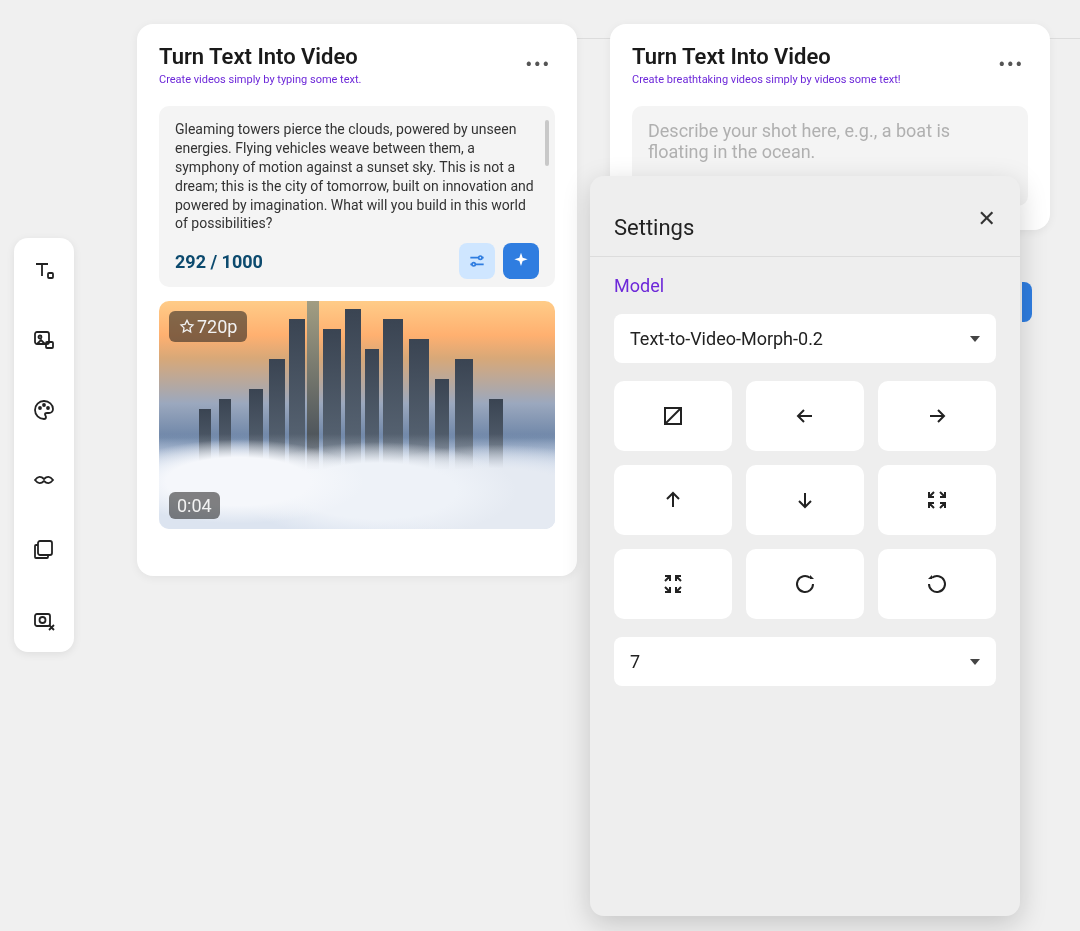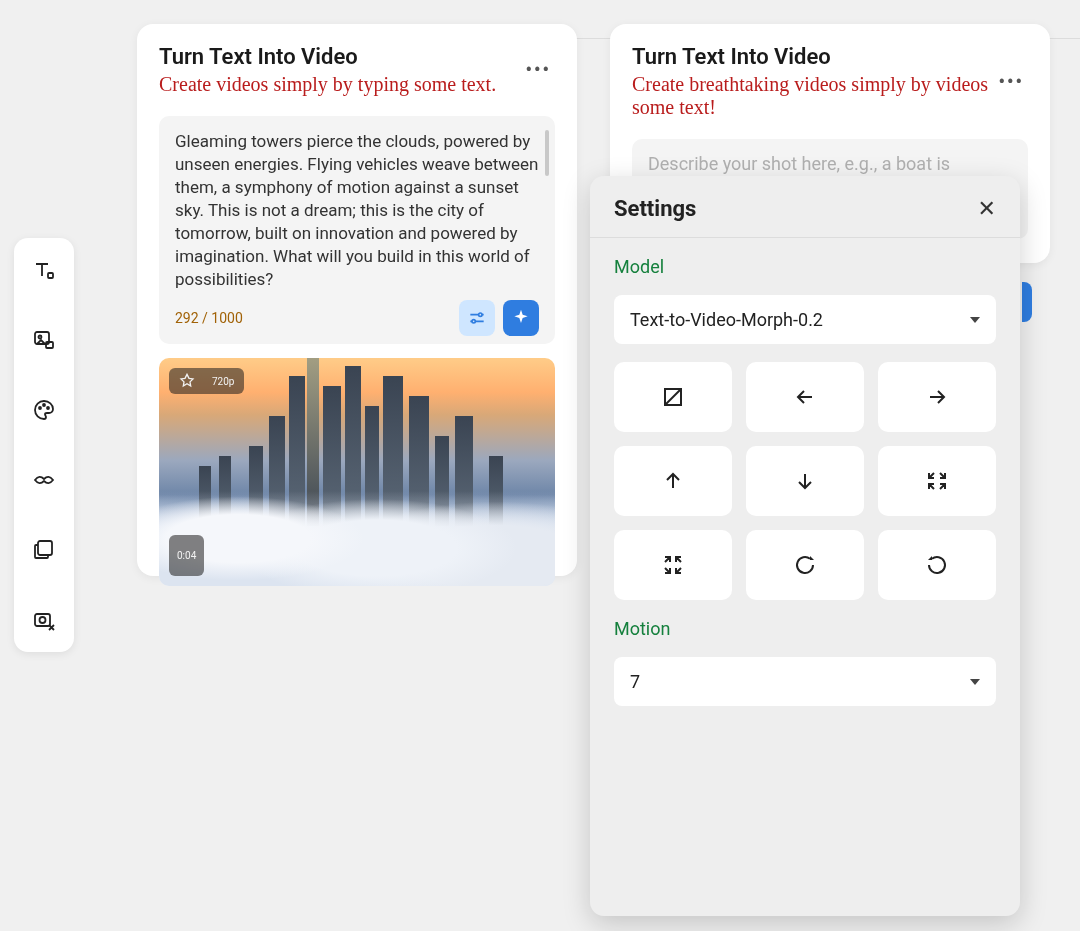--- a/index.html
+++ b/index.html
@@ -48,61 +48,61 @@
   }
   .card.left { left: 137px; top: 24px; width: 440px; height: 552px; }
   .card.right { left: 610px; top: 24px; width: 440px; }
 
   .card-header {
     display: flex;
     justify-content: space-between;
     align-items: center;
   }
   .card-title { font-size: 22px; font-weight: 600; color: #1a1a1a; }
-  .card-sub { font-size: 20px; color: #b91c1c; margin-top: 4px; font-family: Liberation Serif, serif; }
+  .card-sub { font-size: 11px; color: #6d28d9; margin-top: 4px; }
   .more-btn {
     font-size: 18px;
     color: #555;
     letter-spacing: 2px;
     cursor: pointer;
     padding: 2px 4px;
     font-weight: bold;
     line-height: 10px;
   }
 
   .prompt-box {
     margin-top: 20px;
     background: #f4f4f4;
     border-radius: 10px;
     padding: 14px 16px 8px 16px;
     position: relative;
   }
   .prompt-text {
-    font-size: 17px;
+    font-size: 14px;
     color: #333;
     line-height: 1.35;
     max-height: 160px;
     overflow: hidden;
   }
   .prompt-scrollbar {
     position: absolute;
     right: 6px;
     top: 14px;
     width: 4px;
     height: 46px;
     background: #c8c8c8;
     border-radius: 2px;
   }
   .prompt-footer {
     display: flex;
     justify-content: space-between;
     align-items: center;
     margin-top: 10px;
   }
-  .char-count { font-size: 14px; color: #a16207; }
+  .char-count { font-size: 18px; color: #0c4a6e; font-weight: bold; }
   .prompt-actions { display: flex; gap: 8px; }
   .action-btn {
     width: 36px;
     height: 36px;
     border-radius: 8px;
     display: flex;
     align-items: center;
     justify-content: center;
     cursor: pointer;
   }
@@ -130,29 +130,29 @@
     height: 95px;
     background: radial-gradient(ellipse 180px 60px at 20% 50%, #f5f7fb 40%, transparent 70%),
                 radial-gradient(ellipse 200px 70px at 55% 60%, #eef2f8 40%, transparent 70%),
                 radial-gradient(ellipse 220px 80px at 85% 70%, #e5eaf2 40%, transparent 70%),
                 linear-gradient(to bottom, transparent, #dce4f0 60%);
   }
   .badge {
     position: absolute;
     background: rgba(30,30,30,0.55);
     color: #f2f2f2;
-    font-size: 10px;
+    font-size: 18px;
     border-radius: 6px;
     padding: 5px 10px;
     display: flex;
     align-items: center;
-    gap: 17px;
+    gap: 2px;
   }
   .badge.top { top: 10px; left: 10px; }
-  .badge.bottom { bottom: 10px; left: 10px; padding: 15px 8px; }
+  .badge.bottom { bottom: 10px; left: 10px; padding: 3px 8px; }
   .badge svg { width: 16px; height: 16px; stroke: #f2f2f2; fill: none; stroke-width: 2; }
 
   .placeholder-text {
     font-size: 18px;
     color: #b0b0b0;
   }
 
   
   .settings-pop {
     position: absolute;
@@ -166,24 +166,24 @@
     display: flex;
     flex-direction: column;
   }
   .settings-header {
     display: flex;
     justify-content: space-between;
     align-items: center;
     padding: 20px 24px 16px 24px;
     border-bottom: 1px solid #dcdcdc;
   }
-  .settings-title { font-size: 22px; font-weight: 700; color: #222; }
+  .settings-title { font-size: 22px; font-weight: 400; color: #222; margin-top: 19px; }
   .close-btn { font-size: 22px; color: #333; cursor: pointer; }
   .settings-body { padding: 18px 24px 24px 24px; display:flex; flex-direction:column; gap: 18px; }
-  .section-label { font-size: 18px; color: #15803d; }
+  .section-label { font-size: 18px; color: #6d28d9; }
   .dropdown {
     background: #fff;
     border-radius: 8px;
     padding: 14px 16px;
     display: flex;
     justify-content: space-between;
     align-items: center;
     cursor: pointer;
     font-size: 18px;
     color: #222;
@@ -412,19 +412,18 @@
       </div>
       <div class="camera-btn">
         <svg viewBox="0 0 24 24">
             <path d="M4 12a8 8 0 1 0 3-6.2"></path>
             <path d="M7 3v4H3" fill="#222" stroke="none"></path>
           </svg>
       </div>
     </div>
 
 
-    <div class="section-label">Motion</div>
     <div class="dropdown">
       <span>7</span>
       <span class="caret-down"></span>
     </div>
   </div>
 </div>
 
 </body></html>

